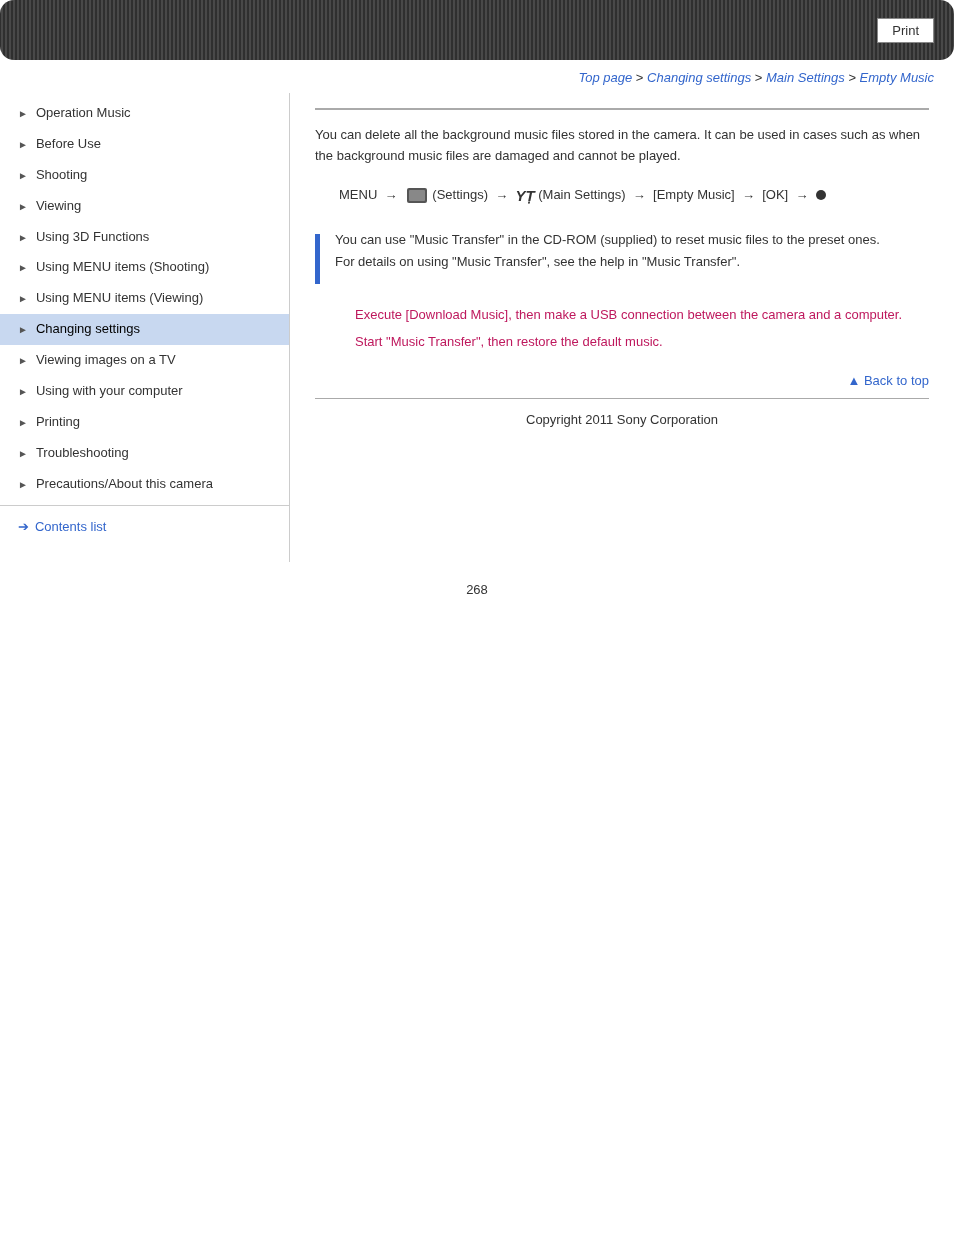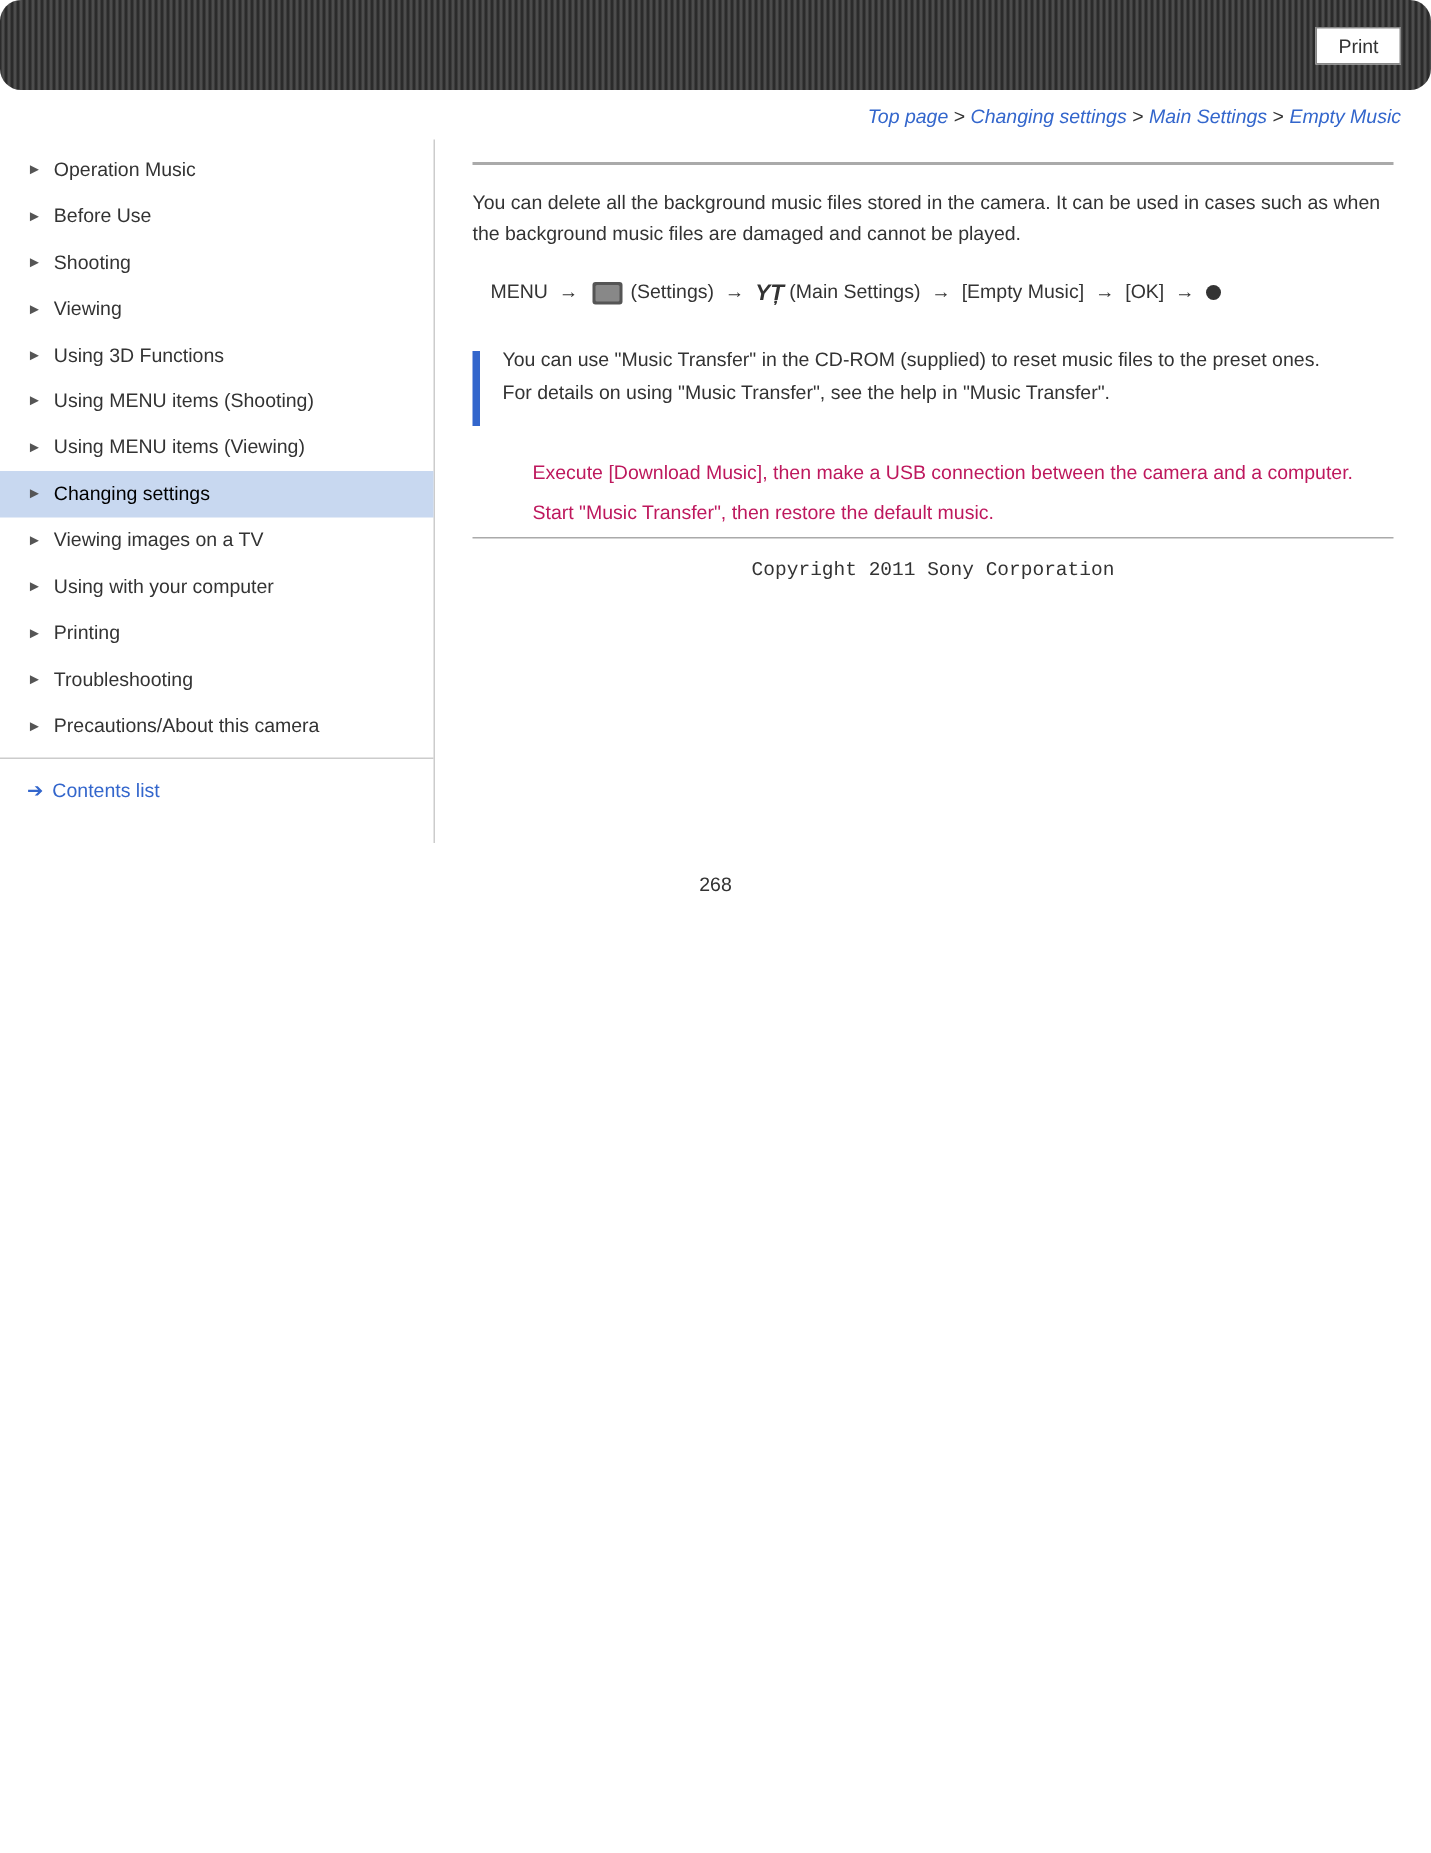--- a/index.html
+++ b/index.html
@@ -118,21 +118,21 @@
     .content-intro {
       font-size: 13px;
       color: #333;
       line-height: 1.6;
       margin-bottom: 15px;
     }
 
     .menu-instruction {
       font-size: 13px;
       color: #333;
-      margin-left: 12px;
+      margin-left: 24px;
       margin-bottom: 20px;
       line-height: 1.8;
     }
 
     .blue-bar {
       width: 5px;
       height: 50px;
       background: #3366cc;
       float: left;
       margin-right: 15px;
@@ -176,21 +176,20 @@
       border: none;
       border-top: 1px solid #aaa;
       margin-bottom: 8px;
     }
 
     .footer-copyright {
       text-align: center;
       font-size: 13px;
       color: #333;
       padding: 5px 0 20px 0;
-      font-family: Liberation Mono, monospace;
     }
 
     .page-number {
       text-align: center;
       font-size: 13px;
       color: #333;
       padding: 20px 0 10px 0;
     }
   </style>
 </head>
@@ -292,20 +291,23 @@
       <div class="blue-bar"></div>
       <div class="note-content">
         <p>You can use "Music Transfer" in the CD-ROM (supplied) to reset music files to the preset ones.<br>
         For details on using "Music Transfer", see the help in "Music Transfer".</p>
       </div>
     </div>
 
     <p class="sub-note">Execute [Download Music], then make a USB connection between the camera and a computer.</p>
     <p class="sub-note">Start "Music Transfer", then restore the default music.</p>
 
+    <div class="back-to-top">
+      <a>▲ <span>Back to top</span></a>
+    </div>
 
     <hr class="footer-hr">
     <div class="footer-copyright">Copyright 2011 Sony Corporation</div>
   </div>
 
 </div>
 
 <div class="page-number">268</div>
 
 </body></html>

